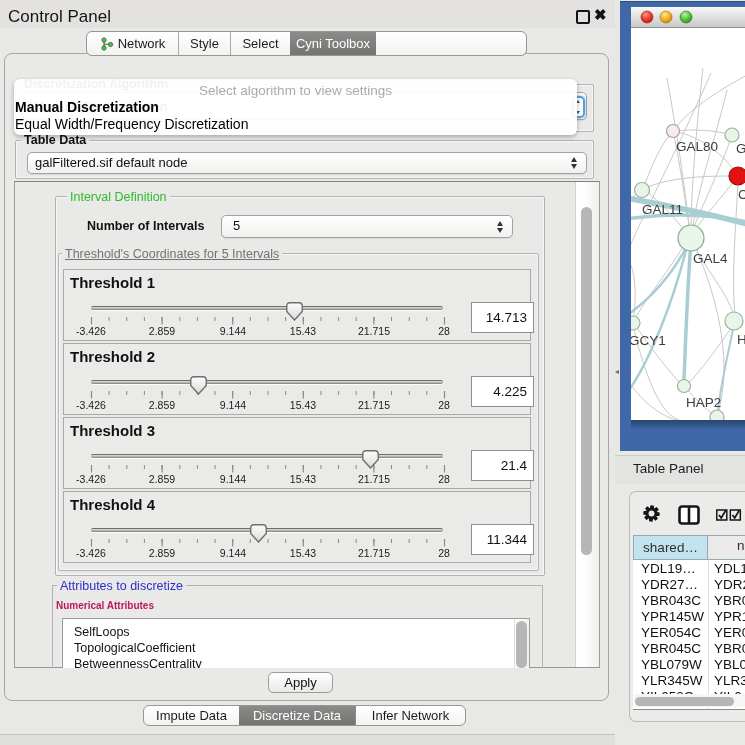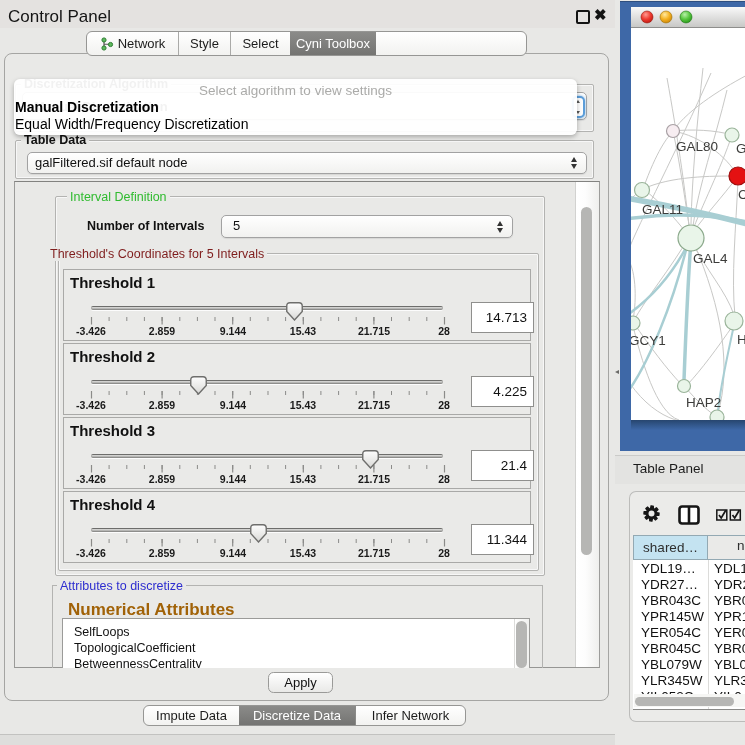--- a/index.html
+++ b/index.html
@@ -20,21 +20,21 @@
 .grp{position:absolute;border:1px solid #b3b3b1;border-radius:2px;
   box-shadow:inset 0 0 0 1px rgba(255,255,255,0.65);}
 .gtitle{position:absolute;background:#e9e9e7;padding:0 3px;font-size:12.5px;line-height:14px;}
 
 .tpanel{position:absolute;left:63px;width:466px;height:70px;border:1px solid #a9a9a7;background:#eaeae8;}
 .ttitle{position:absolute;left:6px;top:4px;font-size:15px;font-weight:bold;color:#111;}
 .track{position:absolute;left:27px;top:36px;width:352px;height:2px;border-radius:2px;border-top:1px solid #6d6d6b;border-bottom:1px solid #8e8e8c;
   background:linear-gradient(#e0e0de,#a8a8a6);box-shadow:0 1px 0 rgba(255,255,255,0.85);}
 .vbox{position:absolute;left:407px;top:32px;width:55px;height:29px;background:#ffffff;
   border:1px solid #8f8f8d;font-size:13.5px;color:#111;text-align:right;line-height:29px;padding-right:6px;}
-.slab{position:absolute;top:55px;font-size:10.5px;font-weight:bold;color:#1a1a1a;transform:translateX(-50%);}
+.slab{position:absolute;top:55px;font-size:10.5px;font-weight:normal;color:#1a1a1a;transform:translateX(-50%);}
 
 .tabbar{position:absolute;height:23px;border:1px solid #969694;border-radius:6px;
   background:linear-gradient(#ffffff,#f2f2f0);overflow:hidden;display:flex;}
 .tab{height:100%;display:flex;align-items:center;justify-content:center;
   font-size:13px;color:#1c1c1c;box-sizing:border-box;}
 .tab.sep{border-left:1px solid #aaaaa8;}
 .tab.dark{background:linear-gradient(#8b8b89,#747472);color:#fff;border-left:none;}
 .scrthumb{position:absolute;background:#b6b6b4;border-radius:5.5px;}
 </style>
 </head>
@@ -87,21 +87,21 @@
 
 <div class="grp" style="left:55px;top:196px;width:488px;height:378px;"></div>
 <div class="gtitle" style="left:59px;top:190px;color:#2fbb2f;margin-left:8px;">Interval Definition</div>
 <div class="abs bold" style="left:87px;top:219px;font-size:12.5px;color:#111;">Number of Intervals</div>
 <div class="combo" style="left:221px;top:215px;width:290px;height:21px;">
   <div class="ctext" style="top:2px;">5</div>
     <div class="arrows"></div>
 </div>
 
 <div class="grp" style="left:58px;top:253px;width:479px;height:316px;"></div>
-<div class="gtitle" style="left:47px;top:247px;color:#7f1d1d;">Threshold's Coordinates for 5 Intervals</div>
+<div class="gtitle" style="left:62px;top:247px;color:#737373;text-decoration:underline;">Threshold's Coordinates for 5 Intervals</div>
 
 <div class="tpanel" style="top:269px;">
   <div class="ttitle">Threshold 1</div>
   <div class="track"></div>
   <svg class="abs" style="left:26px;top:47px;" width="360" height="10" viewBox="0 0 360 10">
     <g stroke="#8b8b89" stroke-width="1">
       <line x1="1.5" y1="0" x2="1.5" y2="4"></line>
       <line x1="19.1" y1="0" x2="19.1" y2="4"></line>
       <line x1="36.8" y1="0" x2="36.8" y2="4"></line>
       <line x1="54.4" y1="0" x2="54.4" y2="4"></line>
@@ -303,21 +303,21 @@
   <div class="slab" style="left:98px;">2.859</div>
   <div class="slab" style="left:169px;">9.144</div>
   <div class="slab" style="left:239px;">15.43</div>
   <div class="slab" style="left:310px;">21.715</div>
   <div class="slab" style="left:380px;">28</div>
   <div class="vbox">11.344</div>
 </div>
 
 <div class="abs" style="left:52px;top:585px;width:489px;height:82px;border:1px solid #b3b3b1;border-bottom:none;"></div>
 <div class="gtitle" style="left:57px;top:579px;color:#2d2dcf;">Attributes to discretize</div>
-<div class="abs bold" style="left:68px;top:600px;font-size:17px;color:#a16207;">Numerical Attributes</div>
+<div class="abs bold" style="left:56px;top:600px;font-size:10px;color:#be185d;">Numerical Attributes</div>
 <div class="abs" style="left:62px;top:618px;width:466px;height:49px;background:#ffffff;border:1px solid #9b9b99;border-bottom:none;font-size:12.5px;color:#111;overflow:hidden;">
   <div style="padding:5px 0 0 11px;line-height:16px;">SelfLoops<br>TopologicalCoefficient<br>BetweennessCentrality</div>
   <div class="abs" style="left:451px;top:0;width:15px;height:49px;background:linear-gradient(to right,#ffffff,#f0f0ee);border-left:1px solid #dcdcda;"></div>
   <div class="scrthumb" style="left:453px;top:2px;width:11px;height:47px;"></div>
 </div>
 
 <div class="abs" style="left:268px;top:672px;width:63px;height:19px;border:1px solid #9a9a98;border-radius:5.5px;background:linear-gradient(#ffffff,#e9e9e7);text-align:center;font-size:13px;line-height:19px;color:#111;">Apply</div>
 
 <div class="tabbar" style="left:143px;top:705px;width:321px;height:19px;">
  <div class="tab" style="width:95px;">Impute Data</div>

